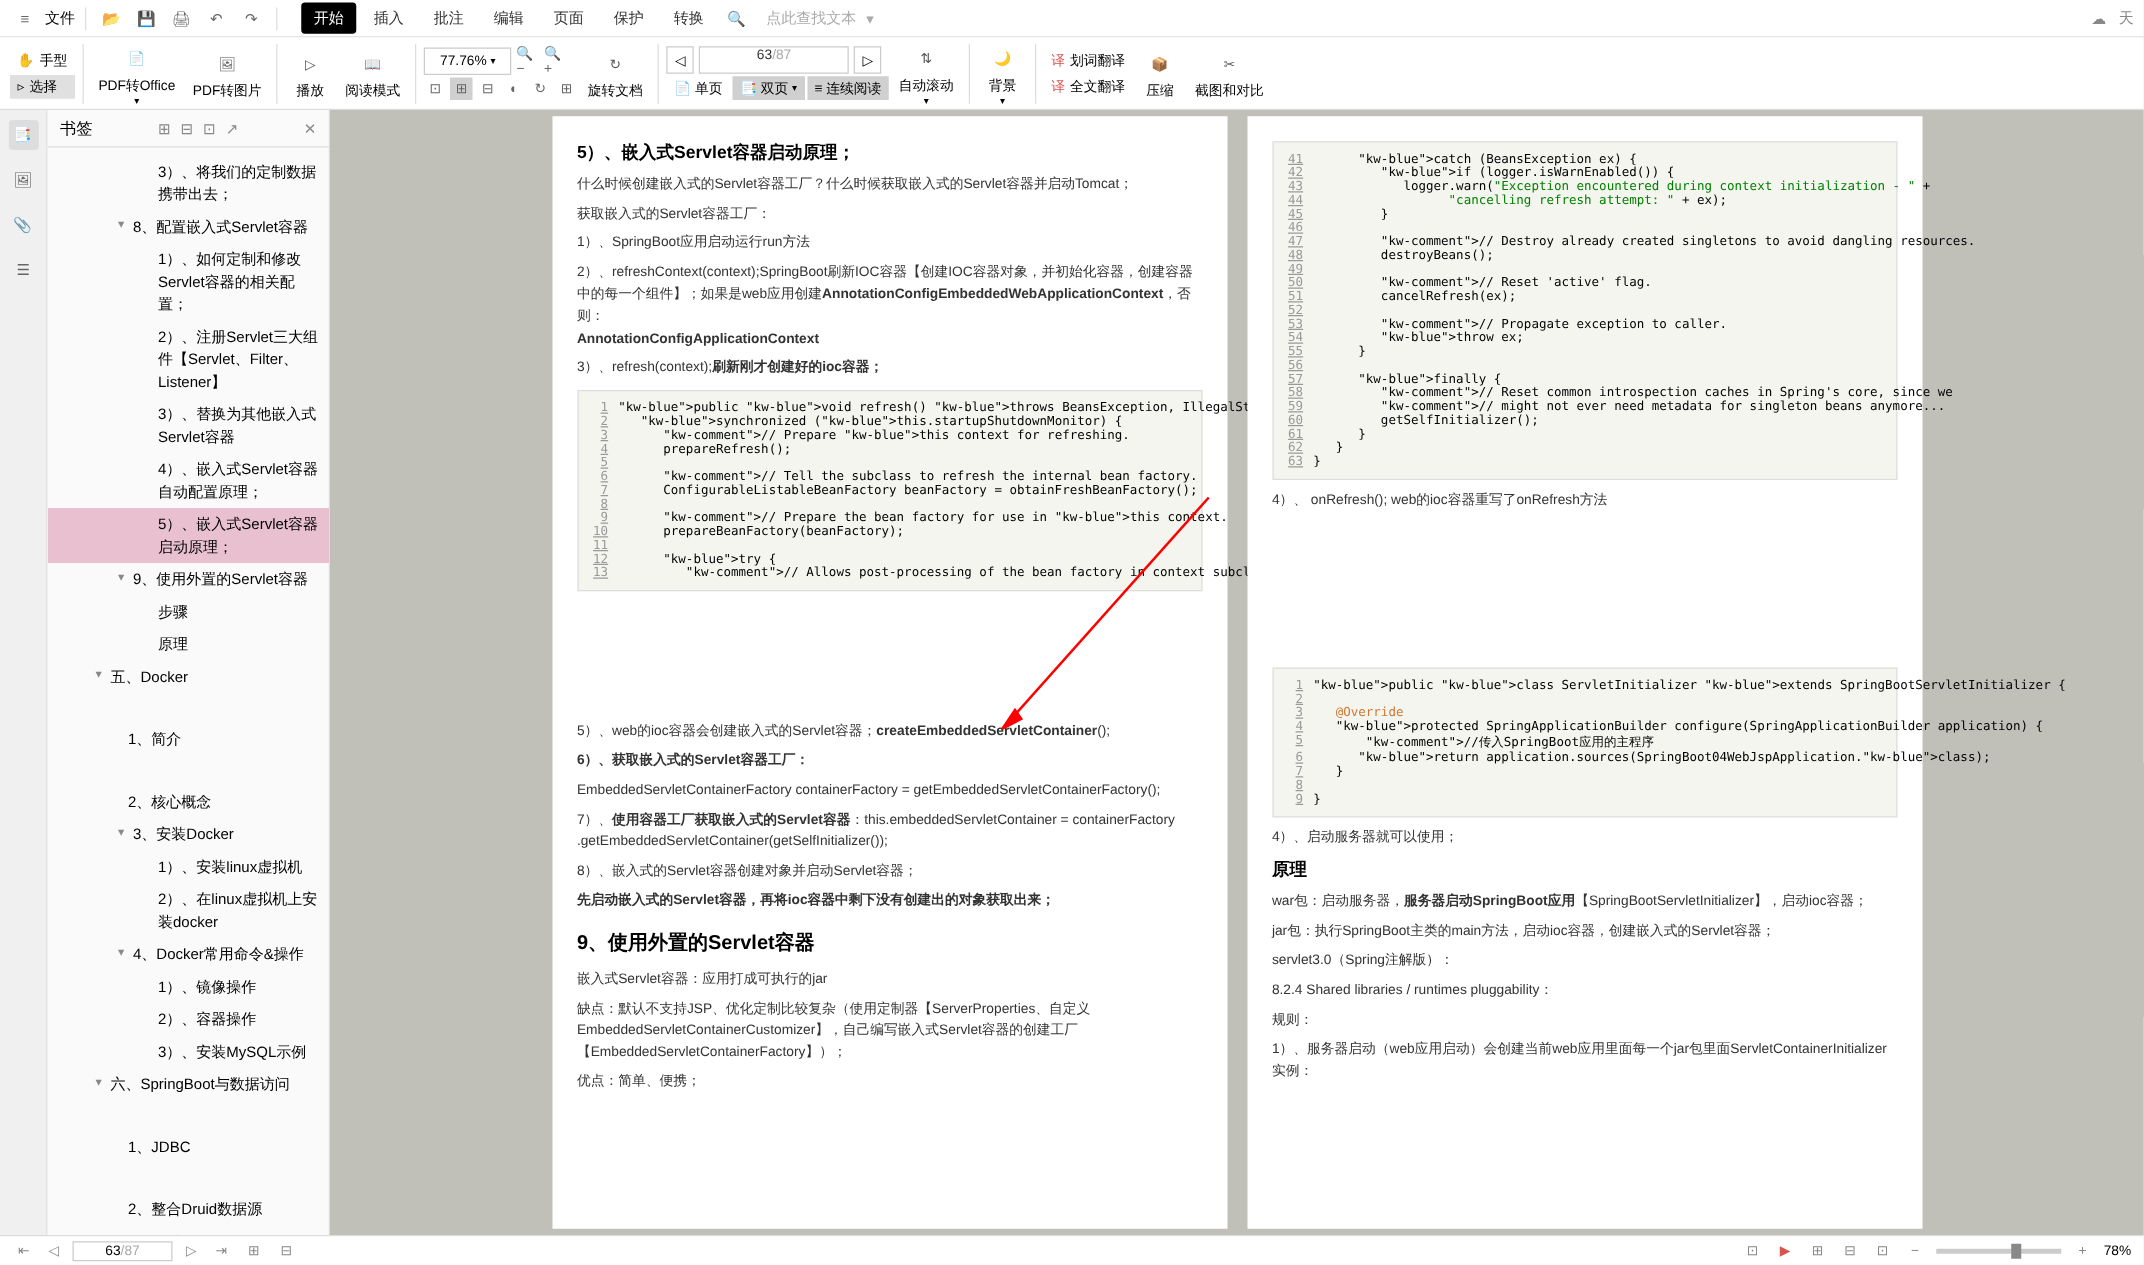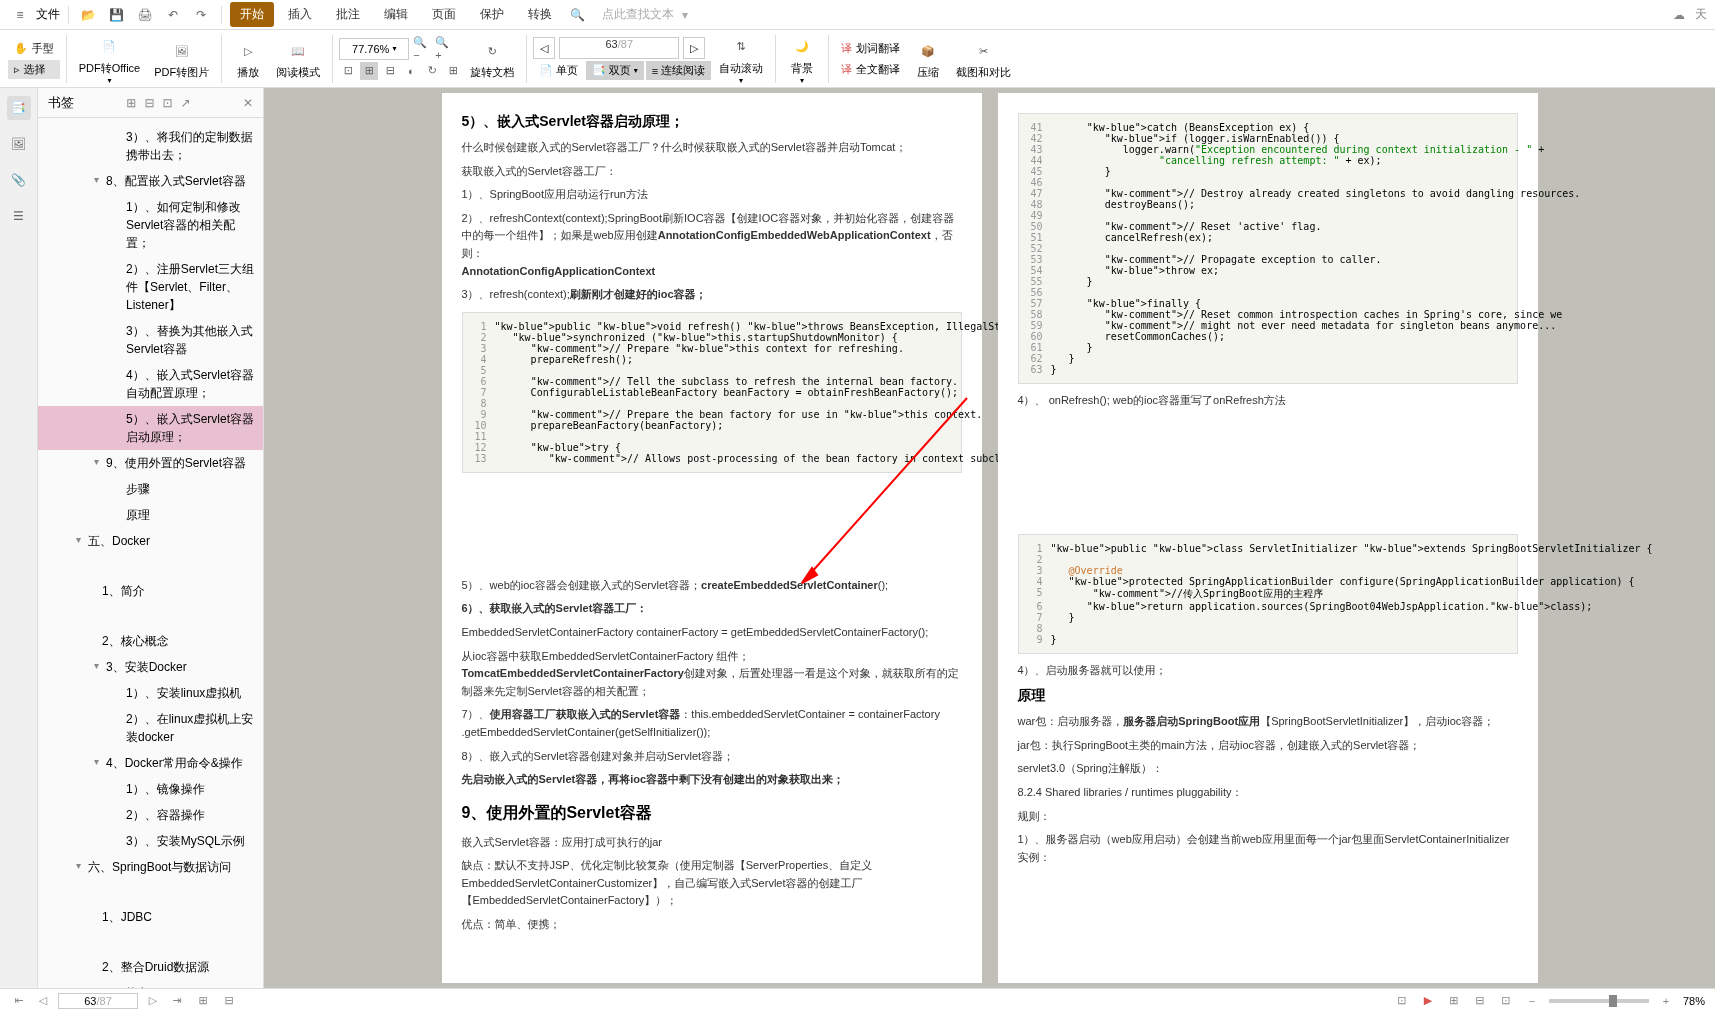--- a/index.html
+++ b/index.html
@@ -3,21 +3,21 @@
   <meta charset="utf-8">
   <style>
     * { margin: 0; padding: 0; box-sizing: border-box; }
     body { font-family: "Microsoft YaHei", sans-serif; font-size: 12px; background: #f5f5f5; overflow: hidden; width: 1715px; height: 1012px; }
     
     
     .menubar { height: 30px; background: #fff; display: flex; align-items: center; padding: 0 8px; border-bottom: 1px solid #ddd; gap: 4px; }
     .menu-icon-btn { width: 24px; height: 24px; display: flex; align-items: center; justify-content: center; color: #666; cursor: pointer; }
     .menu-sep { width: 1px; height: 18px; background: #ddd; margin: 0 4px; }
     .menu-tab { padding: 4px 10px; cursor: pointer; color: #333; }
-    .menu-tab.active { background: #a16207; color: #fff; border-radius: 3px; }
+    .menu-tab.active { background: #000000; color: #fff; border-radius: 3px; margin-left: 11px; }
     .search-hint { color: #aaa; margin-left: 8px; }
     
     
     .ribbon { height: 58px; background: #fff; display: flex; align-items: center; padding: 2px 8px; border-bottom: 1px solid #ddd; gap: 2px; }
     .ribbon-stack { display: flex; flex-direction: column; gap: 2px; font-size: 11px; }
     .ribbon-btn { display: flex; flex-direction: column; align-items: center; padding: 2px 6px; cursor: pointer; font-size: 11px; }
     .ribbon-btn-h { display: flex; align-items: center; gap: 4px; padding: 2px 6px; cursor: pointer; font-size: 11px; }
     .ribbon-icon { width: 22px; height: 22px; display: flex; align-items: center; justify-content: center; color: #555; }
     .ribbon-icon-lg { width: 28px; height: 28px; }
     .ribbon-sep { width: 1px; height: 48px; background: #ddd; margin: 0 4px; }
@@ -63,21 +63,21 @@
     
     .doc-area { flex: 1; background: #c0c0b8; overflow: auto; position: relative; display: flex; justify-content: center; padding: 5px 10px; gap: 16px; }
     .page { background: #fff; width: 540px; flex-shrink: 0; padding: 12px 20px; font-size: 11px; position: relative; }
     .page h3 { font-size: 14px; font-weight: bold; margin: 8px 0; }
     .page h2 { font-size: 16px; font-weight: bold; margin: 14px 0 10px; }
     .page p { margin: 6px 0; line-height: 1.6; font-size: 11px; color: #333; }
     .page .bold { font-weight: bold; }
     .page .highlight { background: #ffff00; }
     .code-block { background: #f5f5f0; border: 1px solid #ddd; padding: 8px; font-family: Consolas, monospace; font-size: 10px; margin: 8px 0; }
     .code-line { display: flex; }
-    .line-num { width: 24px; color: #999; text-align: right; padding-right: 8px; flex-shrink: 0; }
+    .line-num { width: 24px; color: #999; text-align: right; padding-right: 8px; flex-shrink: 0; text-decoration: underline; }
     .code-content { flex: 1; white-space: pre; }
     .kw-orange { color: #cc7832; }
     .kw-str { color: #008000; }
     .red-arrow { stroke: #ff0000; stroke-width: 2; fill: #ff0000; }
     .arrow-svg { position: absolute; pointer-events: none; }
     
     
     .statusbar { height: 24px; background: #fff; border-top: 1px solid #ddd; display: flex; align-items: center; padding: 0 10px; font-size: 11px; gap: 8px; }
     .status-nav { display: flex; gap: 6px; align-items: center; }
     .status-arrow { width: 18px; height: 18px; display: flex; align-items: center; justify-content: center; cursor: pointer; color: #888; }
@@ -320,21 +320,20 @@
           </div>
           <div class="code-line">
             <span class="line-num">13</span>
             <span class="code-content">         <span class="&lt;span">"kw-comment"</span>&gt;// Allows post-processing of the bean factory in context subclasses.</span>
           </div>
         </div>
       <div style="height:90px"></div>
       <p><span>5）、web的ioc容器会创建嵌入式的Servlet容器；</span><span class="bold">createEmbeddedServletContainer</span><span>();</span></p>
       <p class="bold">6）、获取嵌入式的Servlet容器工厂：</p>
       <p>EmbeddedServletContainerFactory containerFactory = getEmbeddedServletContainerFactory();</p>
-      <p><span>从ioc容器中获取EmbeddedServletContainerFactory 组件；</span><span class="bold">TomcatEmbeddedServletContainerFactory</span><span>创建对象，后置处理器一看是这个对象，就获取所有的定制器来先定制Servlet容器的相关配置；</span></p>
       <p><span>7）、</span><span class="bold">使用容器工厂获取嵌入式的Servlet容器</span><span>：this.embeddedServletContainer = containerFactory .getEmbeddedServletContainer(getSelfInitializer());</span></p>
       <p>8）、嵌入式的Servlet容器创建对象并启动Servlet容器；</p>
       <p class="bold">先启动嵌入式的Servlet容器，再将ioc容器中剩下没有创建出的对象获取出来；</p>
       <h2>9、使用外置的Servlet容器</h2>
       <p>嵌入式Servlet容器：应用打成可执行的jar</p>
       <p>缺点：默认不支持JSP、优化定制比较复杂（使用定制器【ServerProperties、自定义EmbeddedServletContainerCustomizer】，自己编写嵌入式Servlet容器的创建工厂【EmbeddedServletContainerFactory】）；</p>
       <p>优点：简单、便携；</p>
       <svg class="arrow-svg" style="left:350px;top:300px;width:180px;height:200px">
         <line x1="175" y1="5" x2="10" y2="190" class="red-arrow"></line>
         <polygon points="10,190 20,175 25,182" class="red-arrow"></polygon>
@@ -414,21 +413,21 @@
           <div class="code-line">
             <span class="line-num">58</span>
             <span class="code-content">         <span class="&lt;span">"kw-comment"</span>&gt;// Reset common introspection caches in Spring's core, since we</span>
           </div>
           <div class="code-line">
             <span class="line-num">59</span>
             <span class="code-content">         <span class="&lt;span">"kw-comment"</span>&gt;// might not ever need metadata for singleton beans anymore...</span>
           </div>
           <div class="code-line">
             <span class="line-num">60</span>
-            <span class="code-content">         resetCommonCaches();</span>
+            <span class="code-content">         getSelfInitializer();</span>
           </div>
           <div class="code-line">
             <span class="line-num">61</span>
             <span class="code-content">      }</span>
           </div>
           <div class="code-line">
             <span class="line-num">62</span>
             <span class="code-content">   }</span>
           </div>
           <div class="code-line">

